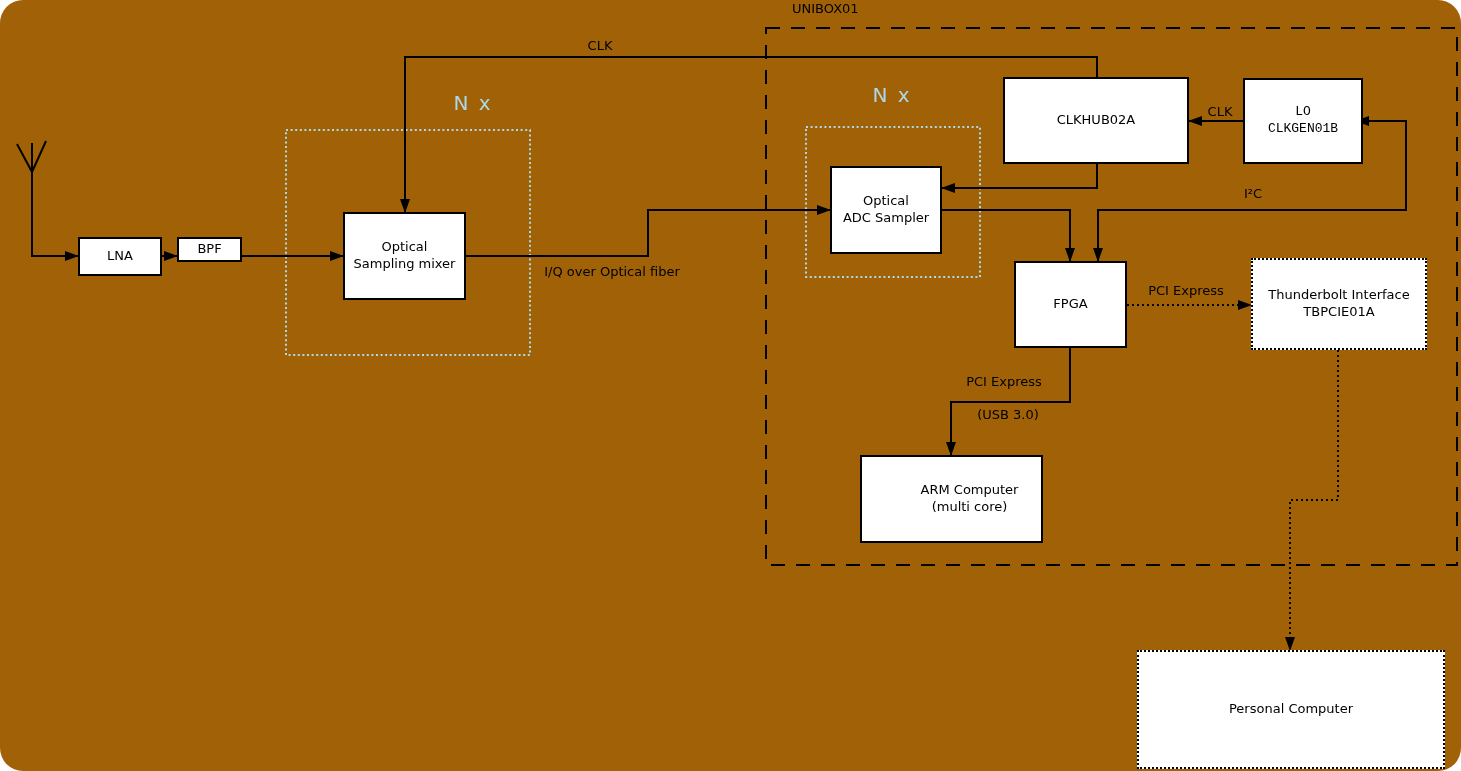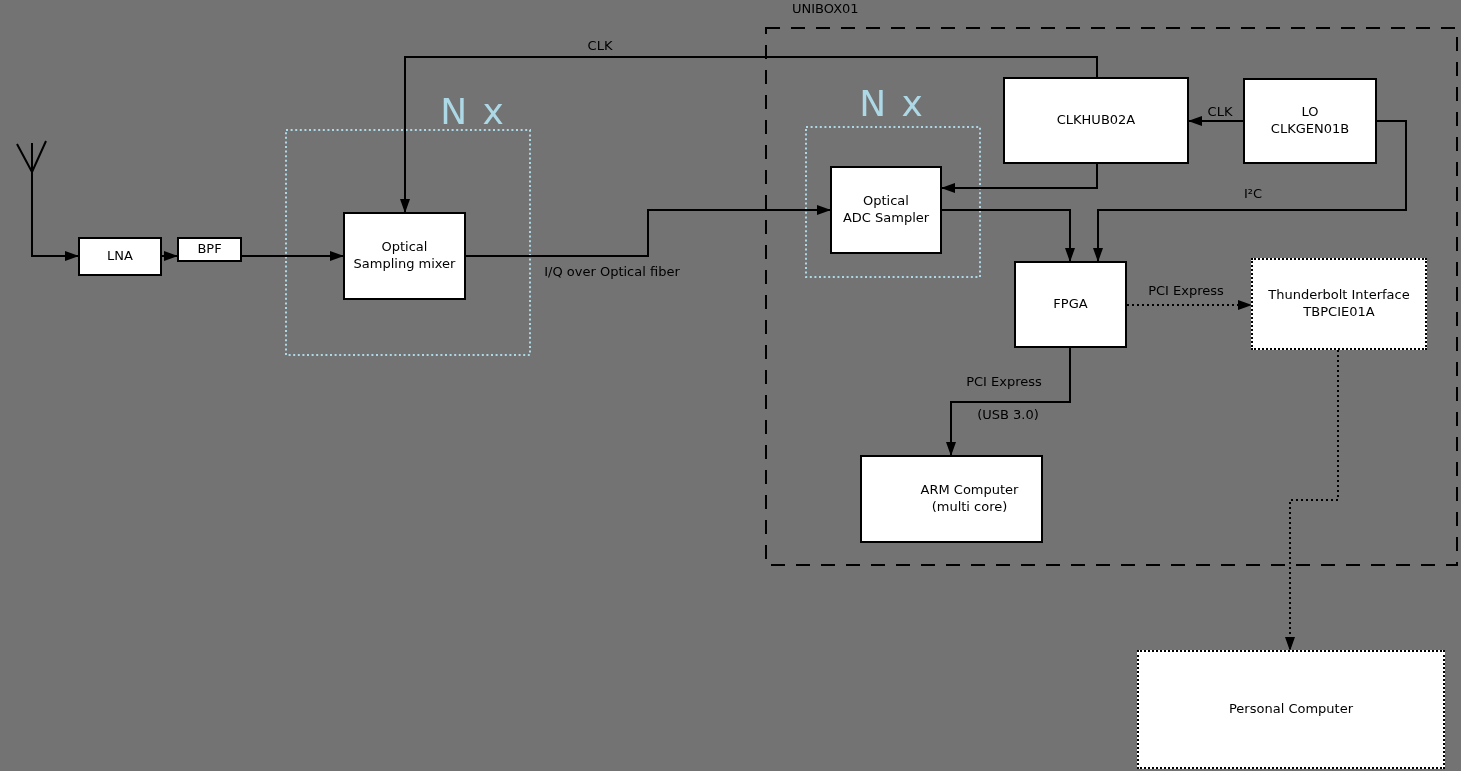--- a/index.html
+++ b/index.html
@@ -1,22 +1,23 @@
 <!DOCTYPE html>
 <html><head>
 <meta charset="utf-8">
 <style>
   html,body{margin:0;padding:0;background:#fff;}
   #canvas{
     position:relative;
     width:1461px;height:771px;
-    background:#737373;
+    background:#a16207;
     font-family:"DejaVu Sans", sans-serif;
     color:#000;
     overflow:hidden;
+    border-radius:23px;
   }
   #wires{position:absolute;left:0;top:0;width:1461px;height:771px;}
   .node{
     position:absolute;
     background:#fff;
     border:2px solid #000;
     display:flex;align-items:center;justify-content:center;
     text-align:center;
     font-size:13px;line-height:1.3;
     box-sizing:border-box;
@@ -26,21 +27,21 @@
   .edge-label{
     position:absolute;
     font-size:13px;line-height:1.2;
     white-space:nowrap;
     transform:translateX(-50%);
     background:transparent;
   }
   .plain{transform:none;}
   .nx-label{
     position:absolute;
-    font-size:36px;
+    font-size:20px;
     color:#add8e6;
     letter-spacing:2px;
     transform:translateX(-50%);
     white-space:nowrap;
   }
 </style>
 </head>
 <body>
 
 <div id="canvas">
@@ -126,21 +127,21 @@
 
   <div class="node" style="left:830px;top:166px;width:112px;height:88px;">
     <span class="node-label">Optical
 ADC Sampler</span>
   </div>
 
   <div class="node" style="left:1003px;top:77px;width:186px;height:87px;">
     <span class="node-label">CLKHUB02A</span>
   </div>
 
-  <div class="node" style="left:1243px;top:78px;width:134px;height:86px;">
+  <div class="node" style="left:1243px;top:78px;width:120px;height:86px;font-family:Liberation Mono, monospace;">
     <span class="node-label">LO
 CLKGEN01B</span>
   </div>
 
   <div class="node" style="left:1014px;top:261px;width:113px;height:87px;">
     <span class="node-label">FPGA</span>
   </div>
 
   <div class="node" style="left:860px;top:455px;width:183px;height:88px;padding-left:36px;">
     <span class="node-label">ARM Computer

